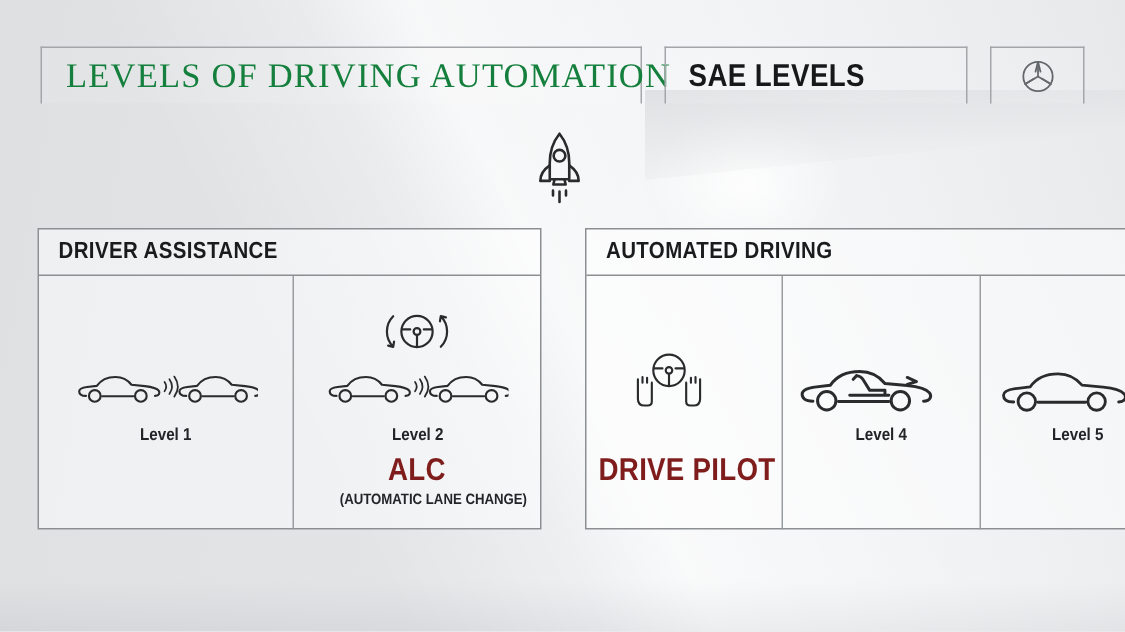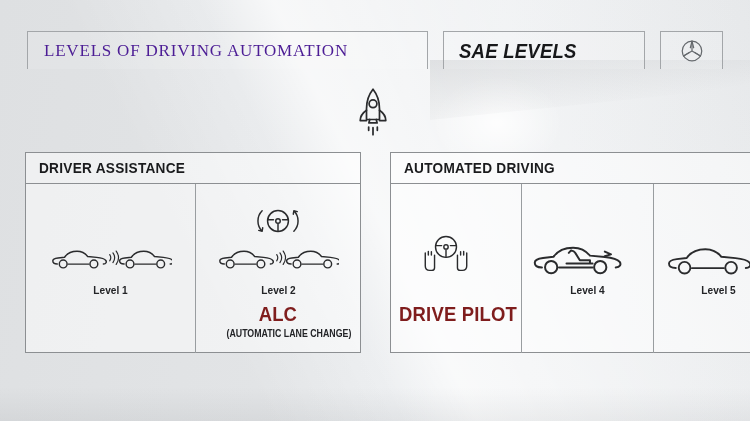--- a/index.html
+++ b/index.html
@@ -29,22 +29,22 @@
   .backdrop-bottom { position:absolute; left:0; bottom:0; width:100%; height:34px;
     background:linear-gradient(rgba(90,95,100,0), rgba(90,95,100,0.08)); }
 
   .hbox {
     position:absolute; top:31px; height:38px;
     border:1px solid #a3a6a9; border-bottom:none;
     display:flex; align-items:center;
     background:rgba(255,255,255,0.12);
   }
   .main-title-box { left:27px; width:401px; padding-left:16px; }
-  .main-title { font-family:"Liberation Serif", serif; font-size:17px; letter-spacing:0.8px; color:#4c1d95; white-space:nowrap; }
-  .sae-box { left:443px; width:202px; padding-left:15px;font-style:italic; }
+  .main-title { font-family:"Liberation Serif", serif; font-size:23px; letter-spacing:0.8px; color:#15803d; white-space:nowrap; }
+  .sae-box { left:443px; width:202px; padding-left:15px; }
   .cond { display:inline-block; transform:scaleX(0.88); transform-origin:left center; white-space:nowrap; }
   .cond-c { display:inline-block; transform:scaleX(0.88); transform-origin:center center; white-space:nowrap; }
   .sae-title { font-size:21px; font-weight:700; letter-spacing:0.3px; color:#17181a; }
   .logo-box { left:660px; width:63px; justify-content:center; padding-left:0; }
 
   .rocket-wrap { position:absolute; left:354px; top:87px; width:38px; height:52px; }
 
   .panel {
     position:absolute; top:152px; height:201px;
     border:1px solid #8c8f92;

